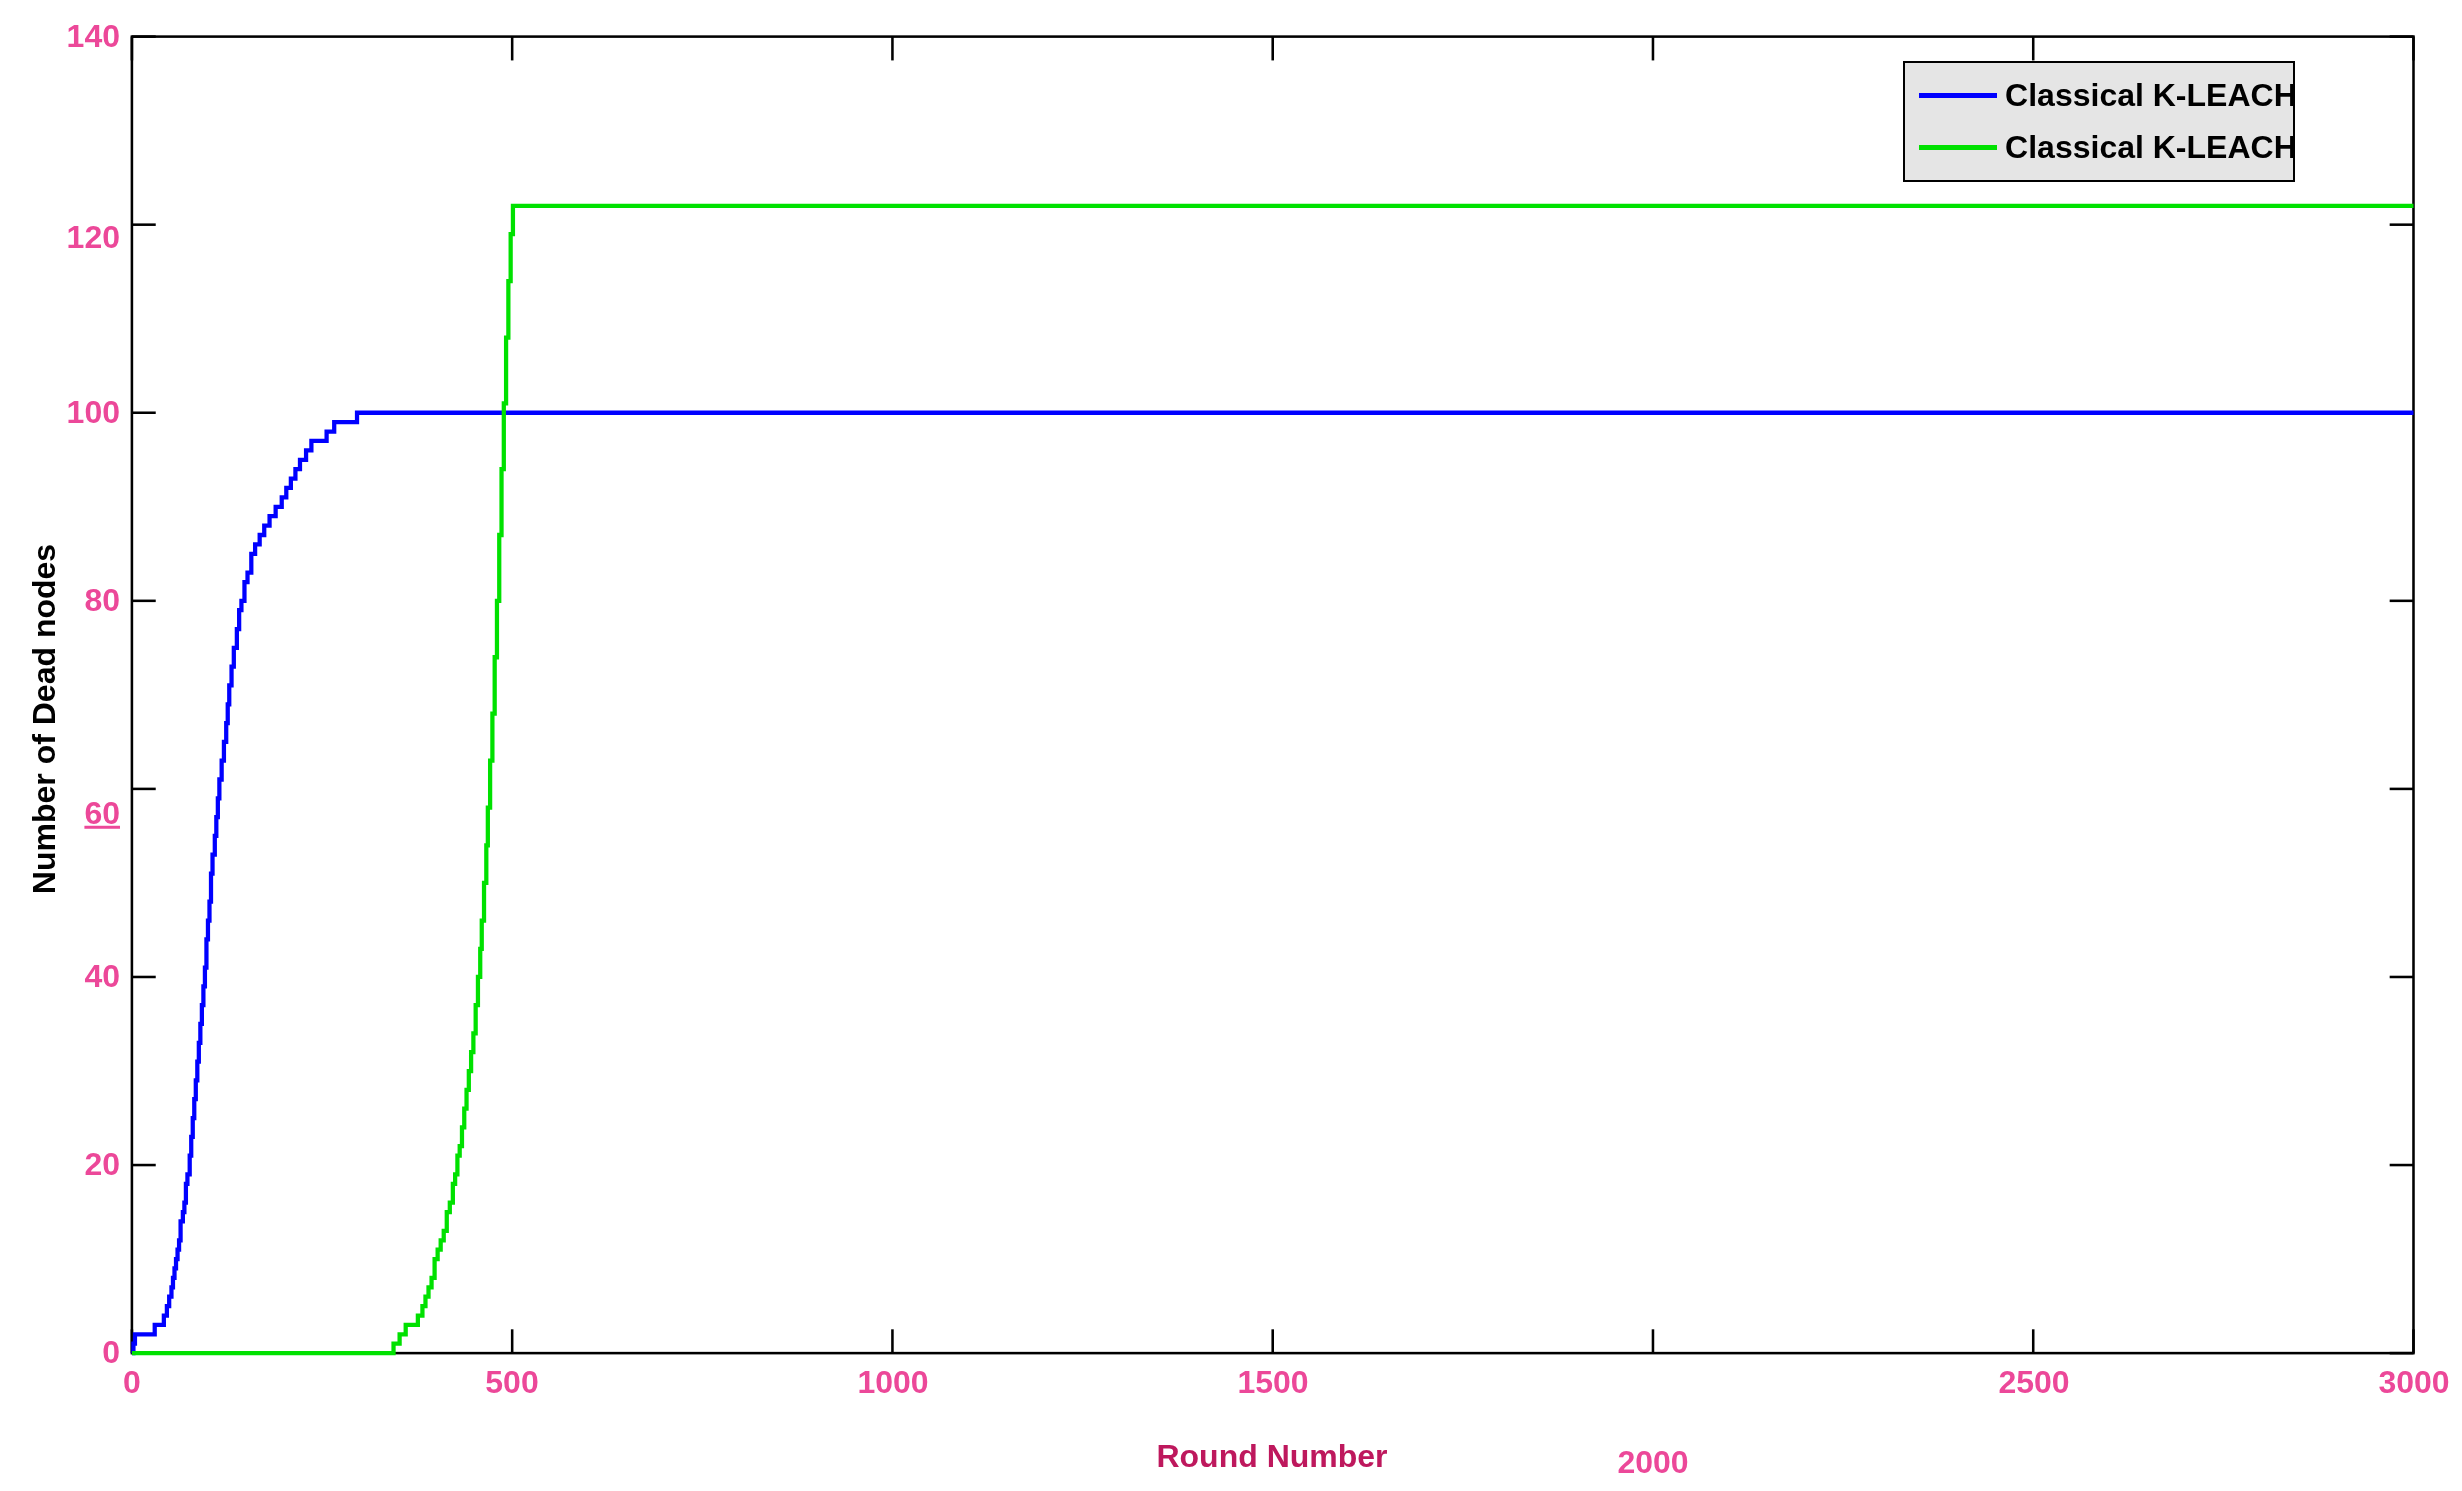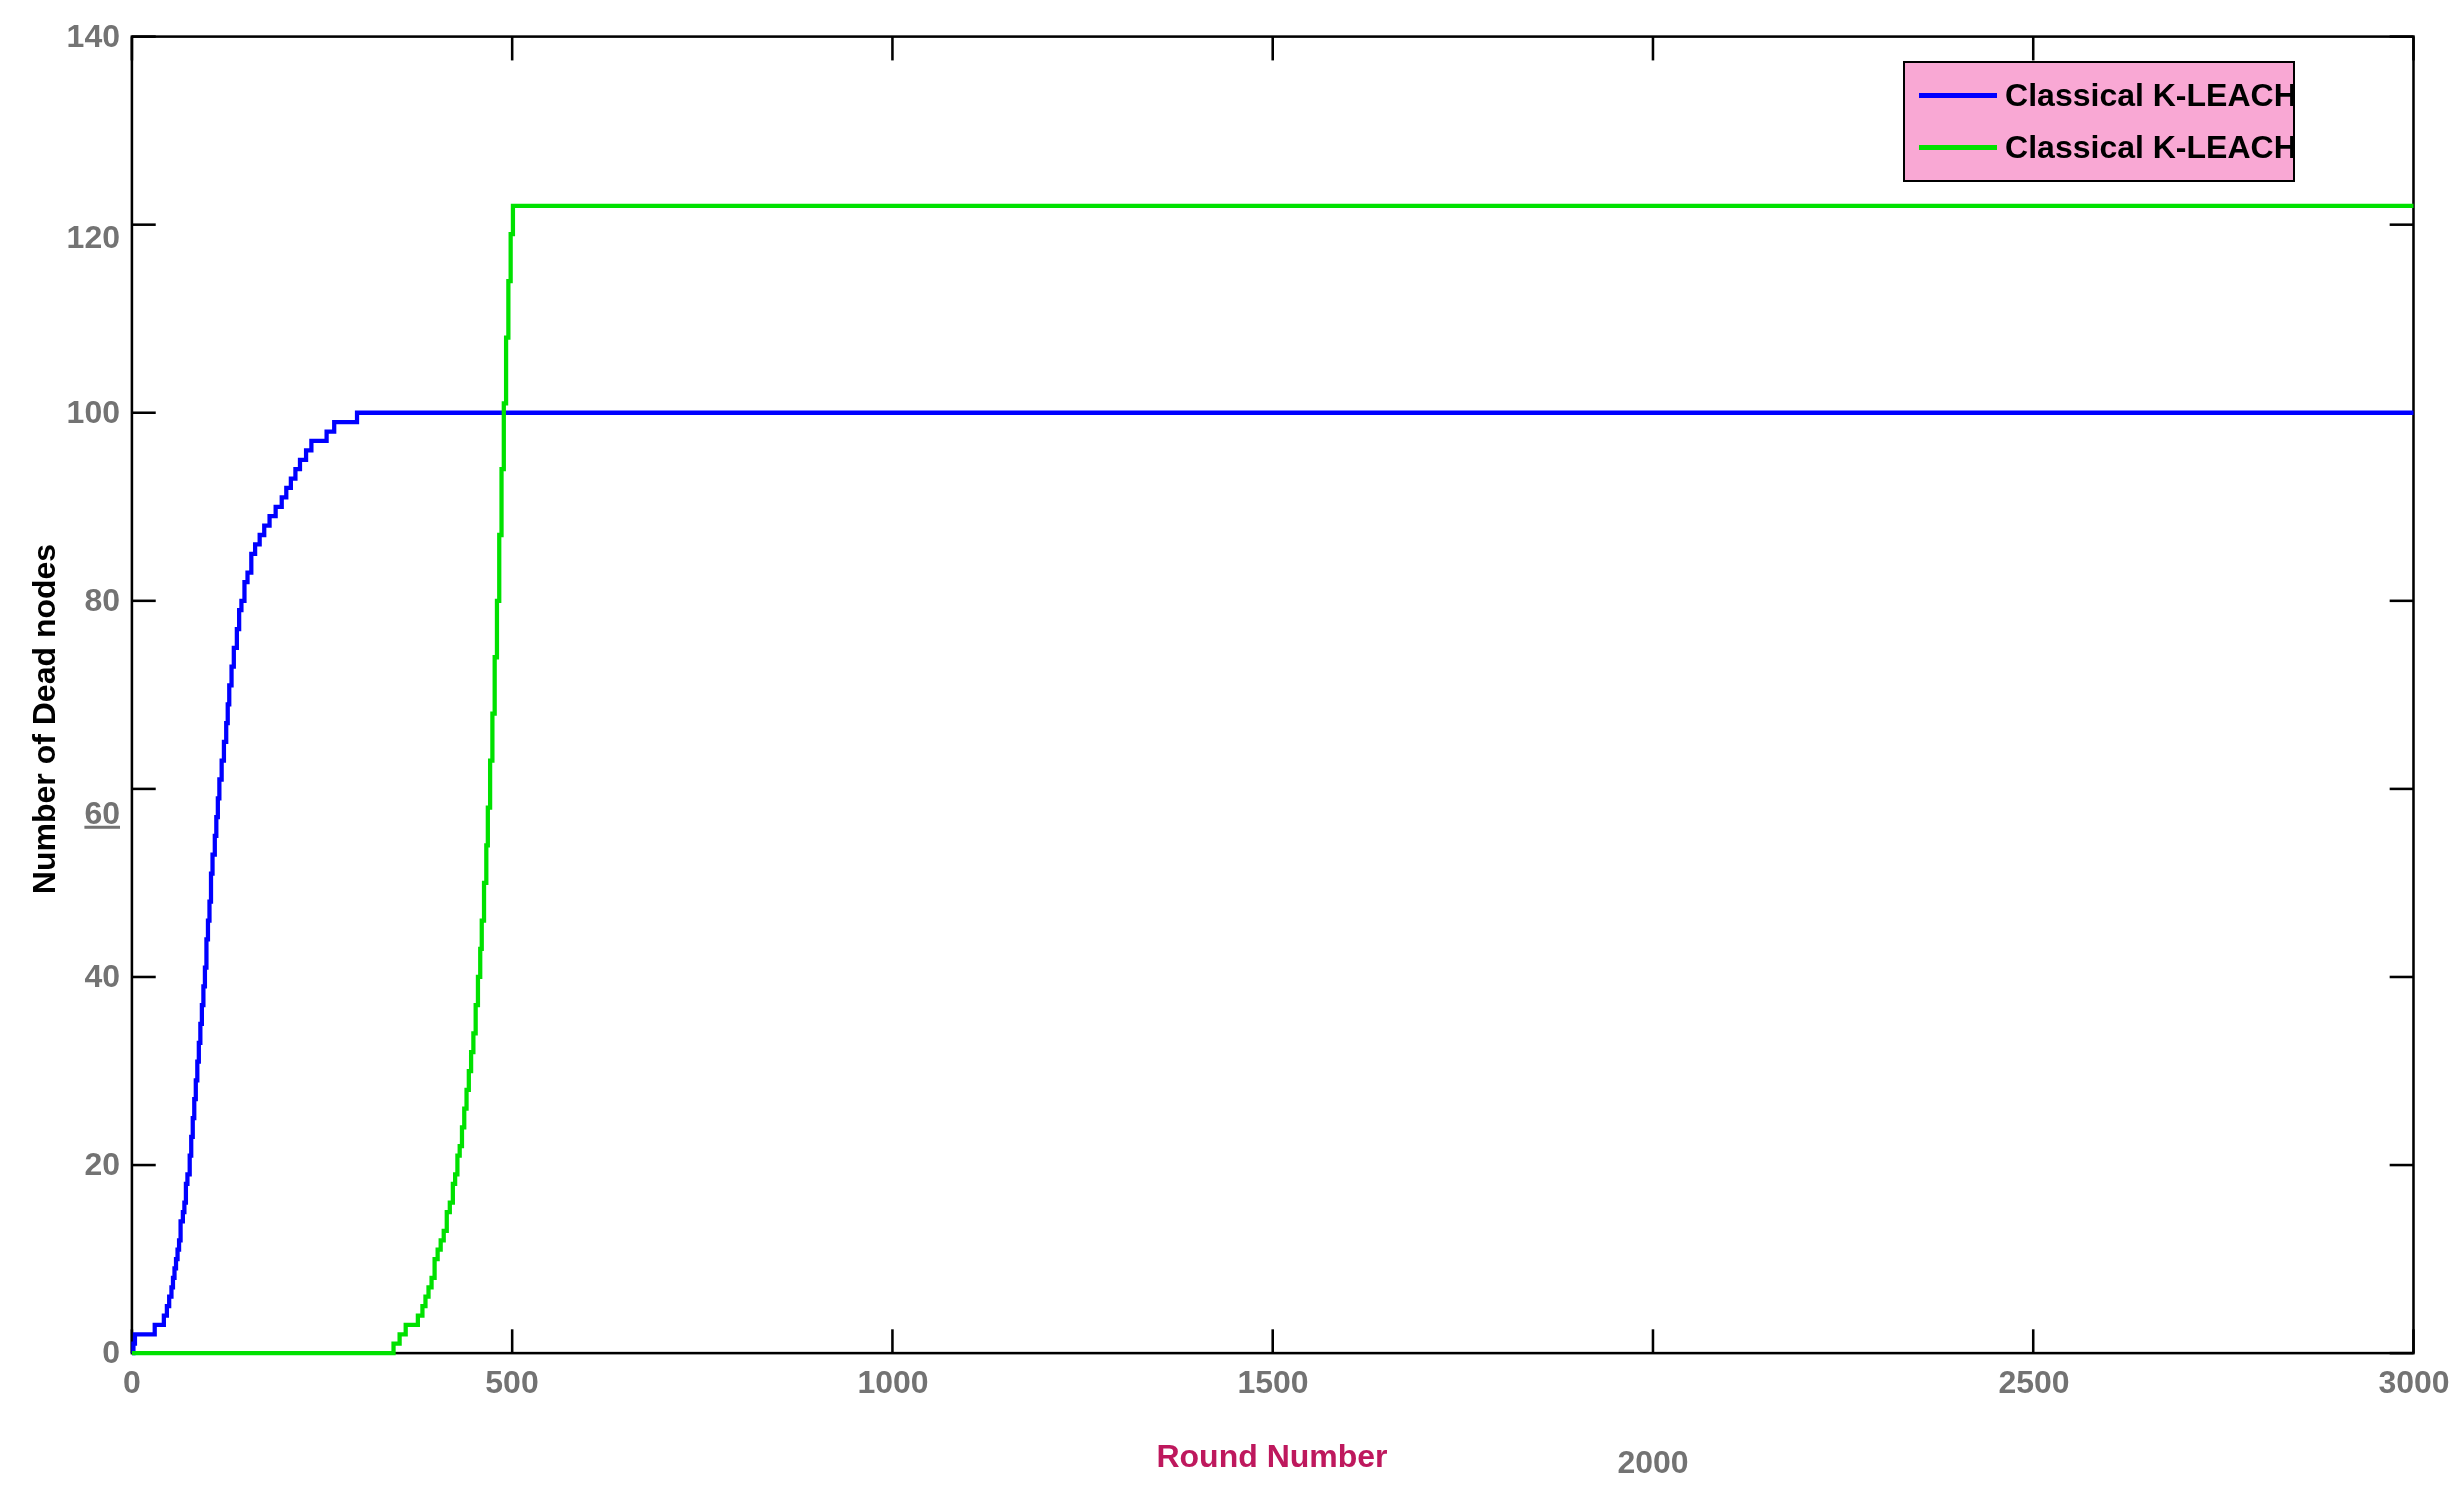--- a/index.html
+++ b/index.html
@@ -8,21 +8,21 @@
     background:#ffffff;
     position:relative;
     overflow:hidden;
     font-family:"Liberation Sans", sans-serif;
   }
   #chart-svg{position:absolute;left:0;top:0;z-index:1;}
   .tick-label{
     position:absolute;
     font-size:32px;
     font-weight:bold;
-    color:#737373;
+    color:#ec4899;
     z-index:2;
     white-space:nowrap;
   }
   .x-tick-label{transform:translateX(-50%);}
   .y-tick-label{transform:translateY(-52%);text-align:right;}
   #x-axis-label{
     position:absolute;
     left:1272px;top:1438px;
     transform:translateX(-50%);
     font-size:32px;font-weight:bold;color:#be185d;
@@ -34,21 +34,21 @@
     transform:translate(-50%,-50%) rotate(-90deg);
     font-size:32px;font-weight:bold;color:#000;
     z-index:2;white-space:nowrap;
   }
   #legend{
     position:absolute;
     left:1903px;top:61px;
     width:392px;height:121px;
     box-sizing:border-box;
     border:2.6px solid #000;
-    background:#f9a8d4;
+    background:#e5e5e5;
     display:flex;
     flex-direction:column;
     justify-content:space-evenly;
     z-index:3;
   }
   .legend-row{
     display:flex;
     align-items:center;
     padding-left:13.6px;
   }

